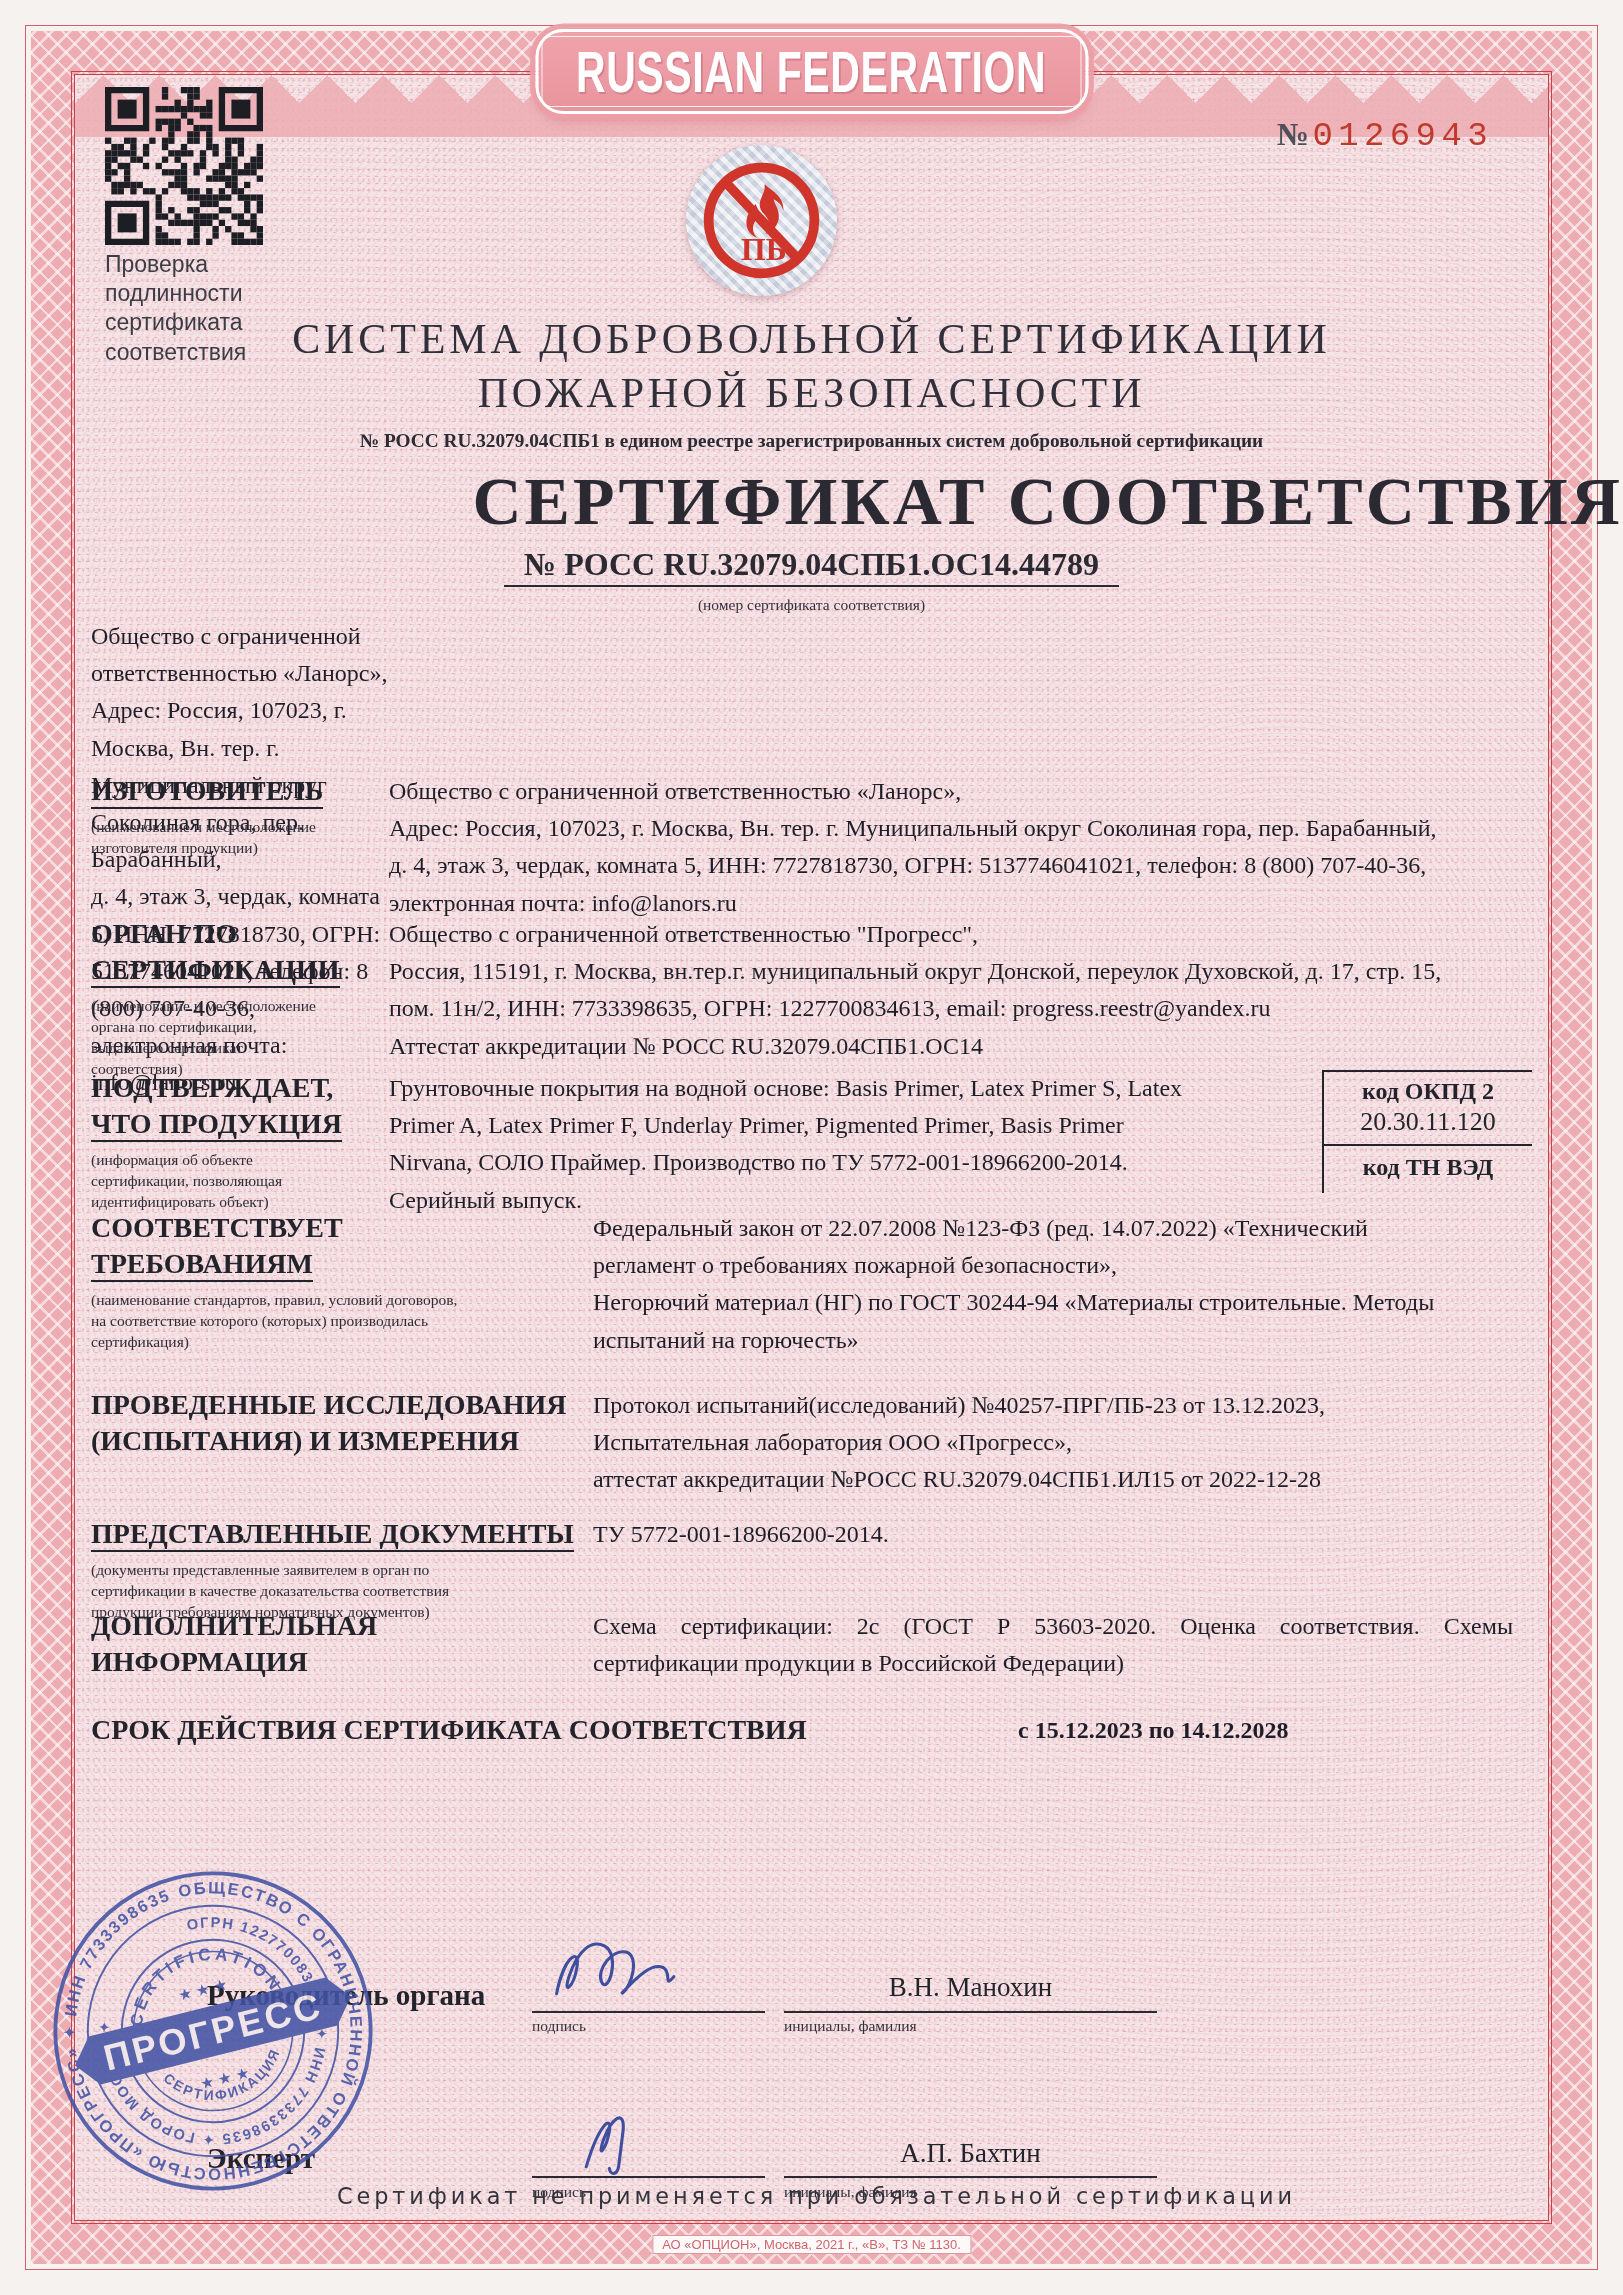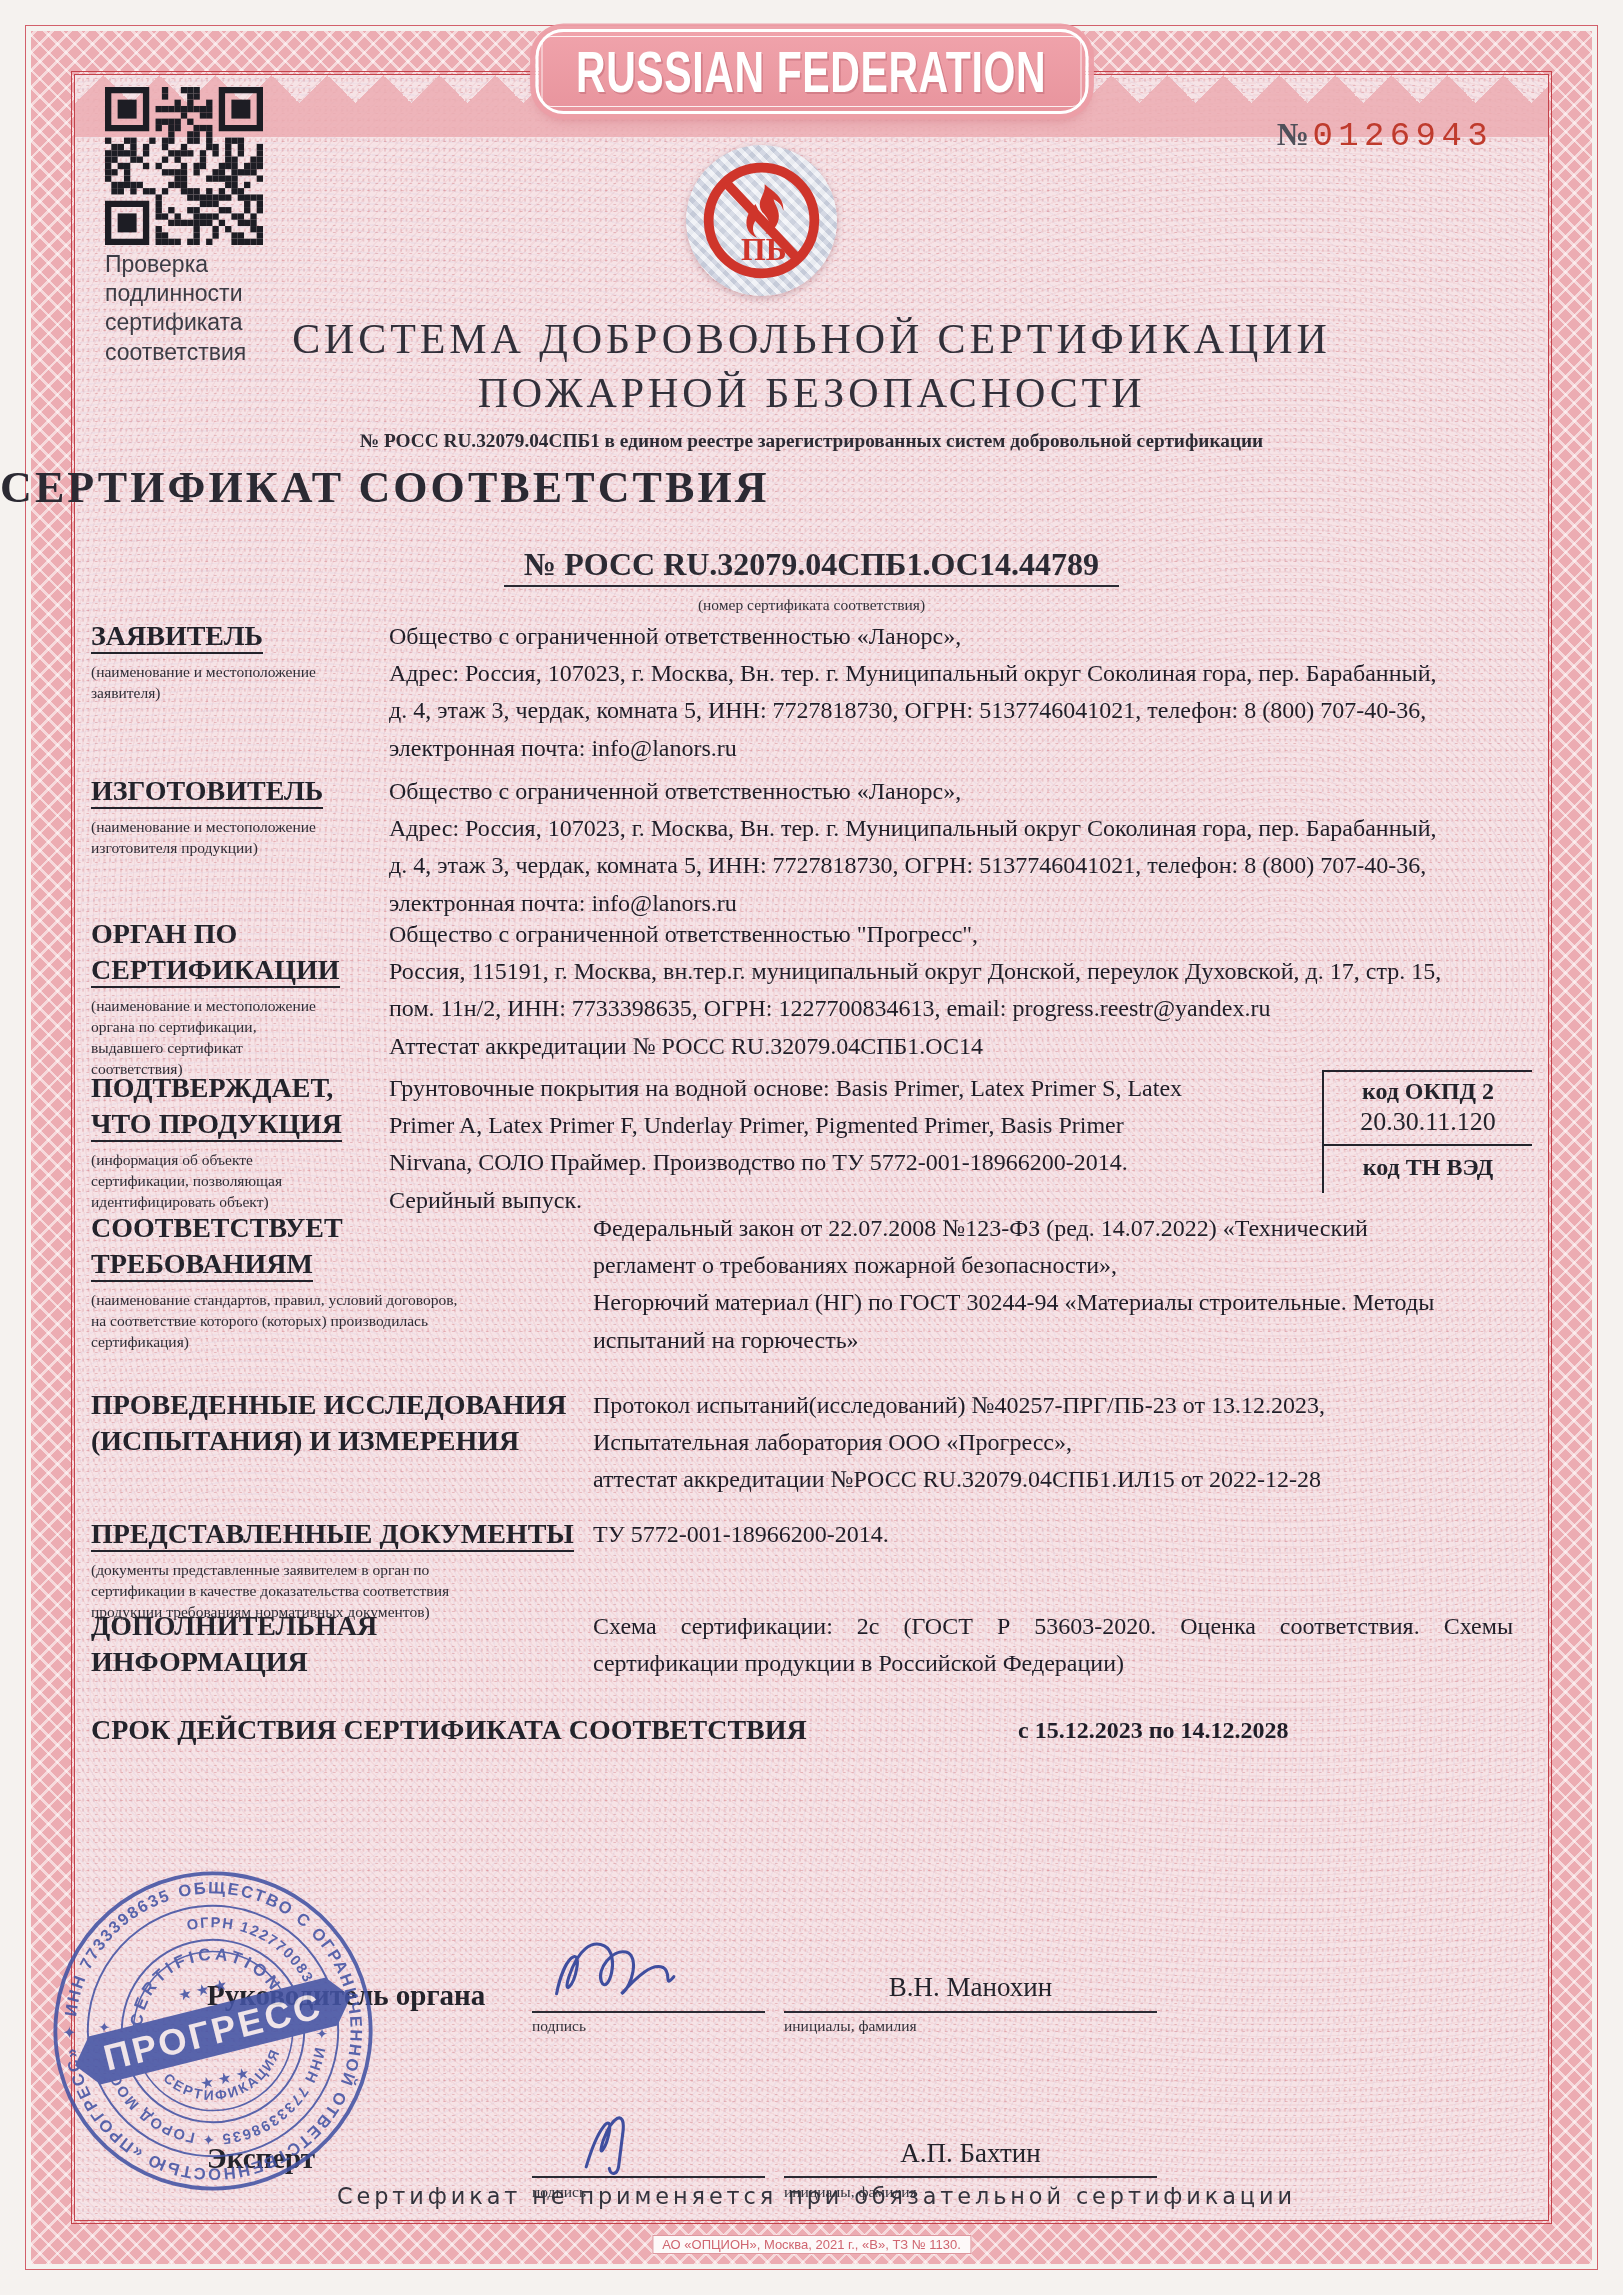--- a/index.html
+++ b/index.html
@@ -54,22 +54,22 @@
       radial-gradient(circle,#eef0f5 0%,#ced3df 72%,#bfc5d4 100%);
     box-shadow:0 2.3px 7.7px rgba(150,90,100,.4)}
   .holo svg{width:100%;height:100%}
 
   
   .t-sys{position:absolute;left:0;right:0;text-align:center;font-weight:400;color:#31303a;
     font-size:42px;letter-spacing:3.9px;z-index:3}
   .t-sys1{top:315px}.t-sys2{top:369px}
   .t-reg{position:absolute;left:0;right:0;top:430px;text-align:center;font-weight:700;
     font-size:19.3px;color:#2c2b34;z-index:3}
-  .t-doc{position:absolute;left:0;right:0;top:462px;text-align:left;font-weight:700;
-    font-size:44px;letter-spacing:3.1px;color:#2b2a33;z-index:3}
+  .t-doc{position:absolute;left:0;right:0;top:462px;text-align:right;font-weight:700;
+    font-size:68px;letter-spacing:3.1px;color:#2b2a33;z-index:3}
   .t-num{position:absolute;left:0;right:0;top:546px;text-align:center;z-index:3}
   .t-num .n{display:inline-block;font-weight:700;font-size:32px;color:#2b2a33;
     border-bottom:2.3px solid #2b2a33;padding:0 20px 1.5px}
   .t-num .c{margin-top:9px;font-size:15.5px;color:#33323b}
 
   
   .sections{position:absolute;left:91px;right:91px;top:0;bottom:0;z-index:3}
   .sec{position:absolute;left:0;right:0;display:grid;grid-template-columns:298px 1fr}
   .sec.wide{grid-template-columns:502px 1fr}
   .sec.validity{grid-template-columns:927px 1fr}
@@ -382,24 +382,20 @@
   <div class="t-reg">№ РОСС RU.32079.04СПБ1 в едином реестре зарегистрированных систем добровольной сертификации</div>
   <div class="t-doc">СЕРТИФИКАТ СООТВЕТСТВИЯ</div>
   <div class="t-num">
     <div><span class="n">№ РОСС RU.32079.04СПБ1.ОС14.44789</span></div>
     <div class="c">(номер сертификата соответствия)</div>
   </div>
 
   <div class="sections">
 
     <div class="sec" style="top:618px">
-      <div>
-        <div class="s-label"><span class="u">ЗАЯВИТЕЛЬ</span></div>
-        <div class="s-sub">(наименование и местоположение заявителя)</div>
-      </div>
       <div class="s-text">Общество с ограниченной ответственностью «Ланорс»,
 Адрес: Россия, 107023, г. Москва, Вн. тер. г. Муниципальный округ Соколиная гора, пер. Барабанный,
 д. 4, этаж 3, чердак, комната 5, ИНН: 7727818730, ОГРН: 5137746041021, телефон: 8 (800) 707-40-36,
 электронная почта: info@lanors.ru</div>
     </div>
 
     <div class="sec" style="top:773px">
       <div>
         <div class="s-label"><span class="u">ИЗГОТОВИТЕЛЬ</span></div>
         <div class="s-sub">(наименование и местоположение изготовителя продукции)</div>

